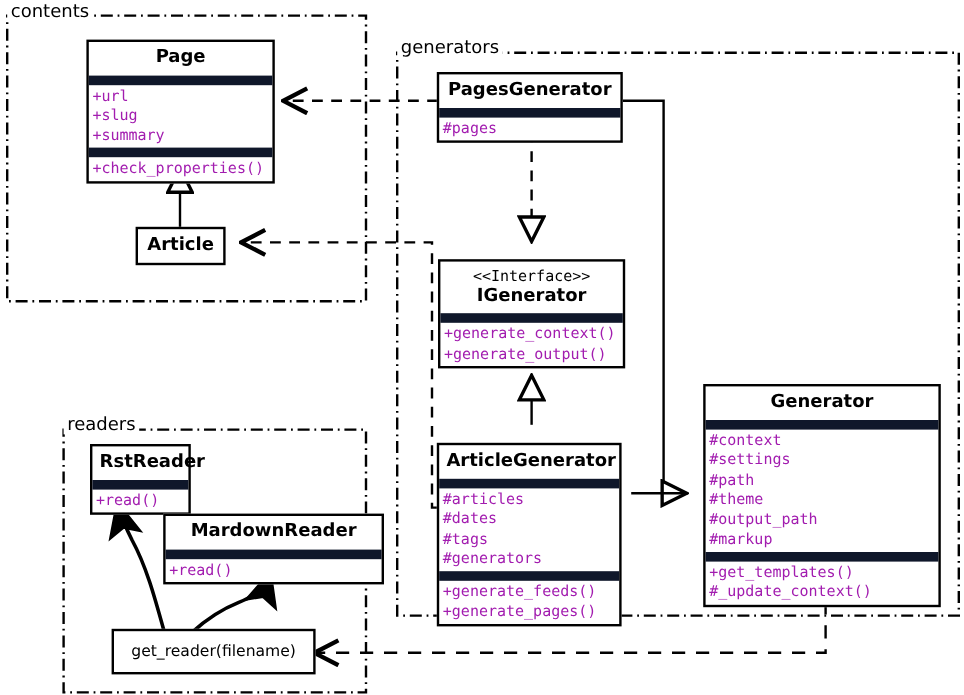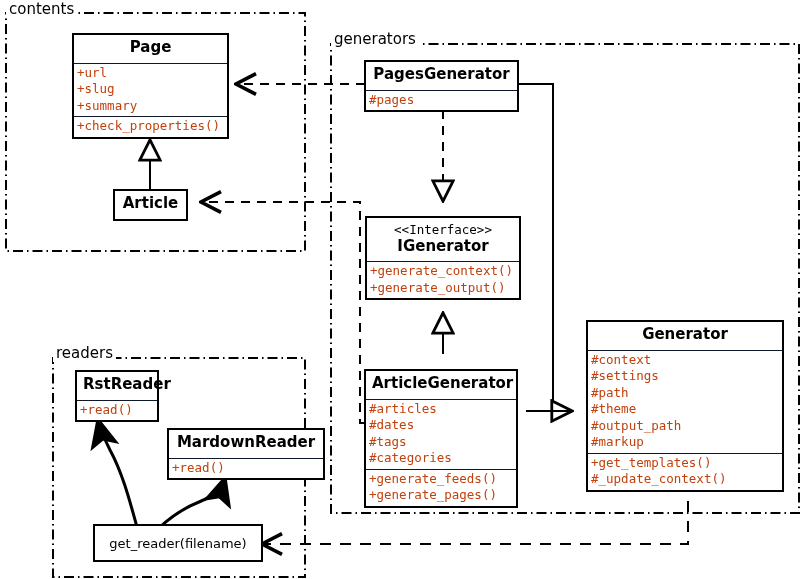--- a/index.html
+++ b/index.html
@@ -56,26 +56,26 @@
   }
   .uml-stereotype {
     display: block;
     font-weight: normal;
     font-family: "DejaVu Sans Mono", monospace;
     font-size: 12.5px;
     line-height: 1.25;
   }
   .uml-compartment {
     box-sizing: border-box;
-    border-top: 1px solid #0f172a;
+    border-top: 8px solid #0f172a;
     padding: 1px 3px 2px 3px;
     font-family: "DejaVu Sans Mono", monospace;
     font-size: 12.5px;
     line-height: 1.32;
-    color: #c2410c;
+    color: #a21caf;
     white-space: nowrap;
   }
   .uml-compartment .row {
     white-space: nowrap;
   }
   .plain-box {
     position: absolute;
     box-sizing: border-box;
     background: #ffffff;
     border: 2px solid #000000;
@@ -174,21 +174,21 @@
       <div class="row">+generate_output()</div>
     </div>
   </div>
 
   <div class="uml-class" style="left:364px; top:369px; width:154px;">
     <div class="uml-name">ArticleGenerator</div>
     <div class="uml-compartment">
       <div class="row">#articles</div>
       <div class="row">#dates</div>
       <div class="row">#tags</div>
-      <div class="row">#categories</div>
+      <div class="row">#generators</div>
     </div>
     <div class="uml-compartment">
       <div class="row">+generate_feeds()</div>
       <div class="row">+generate_pages()</div>
     </div>
   </div>
 
   <div class="uml-class" style="left:586px; top:320px; width:198px;">
     <div class="uml-name">Generator</div>
     <div class="uml-compartment">
@@ -205,21 +205,21 @@
     </div>
   </div>
 
   <div class="uml-class" style="left:75px; top:370px; width:84px;">
     <div class="uml-name">RstReader</div>
     <div class="uml-compartment">
       <div class="row">+read()</div>
     </div>
   </div>
 
-  <div class="uml-class" style="left:136px; top:428px; width:158px;margin-left:31px;">
+  <div class="uml-class" style="left:136px; top:428px; width:184px;">
     <div class="uml-name">MardownReader</div>
     <div class="uml-compartment">
       <div class="row">+read()</div>
     </div>
   </div>
 
   <div class="plain-box" style="left:93px; top:524px; width:170px; height:38px;">
     <span>get_reader(filename)</span>
   </div>
 

